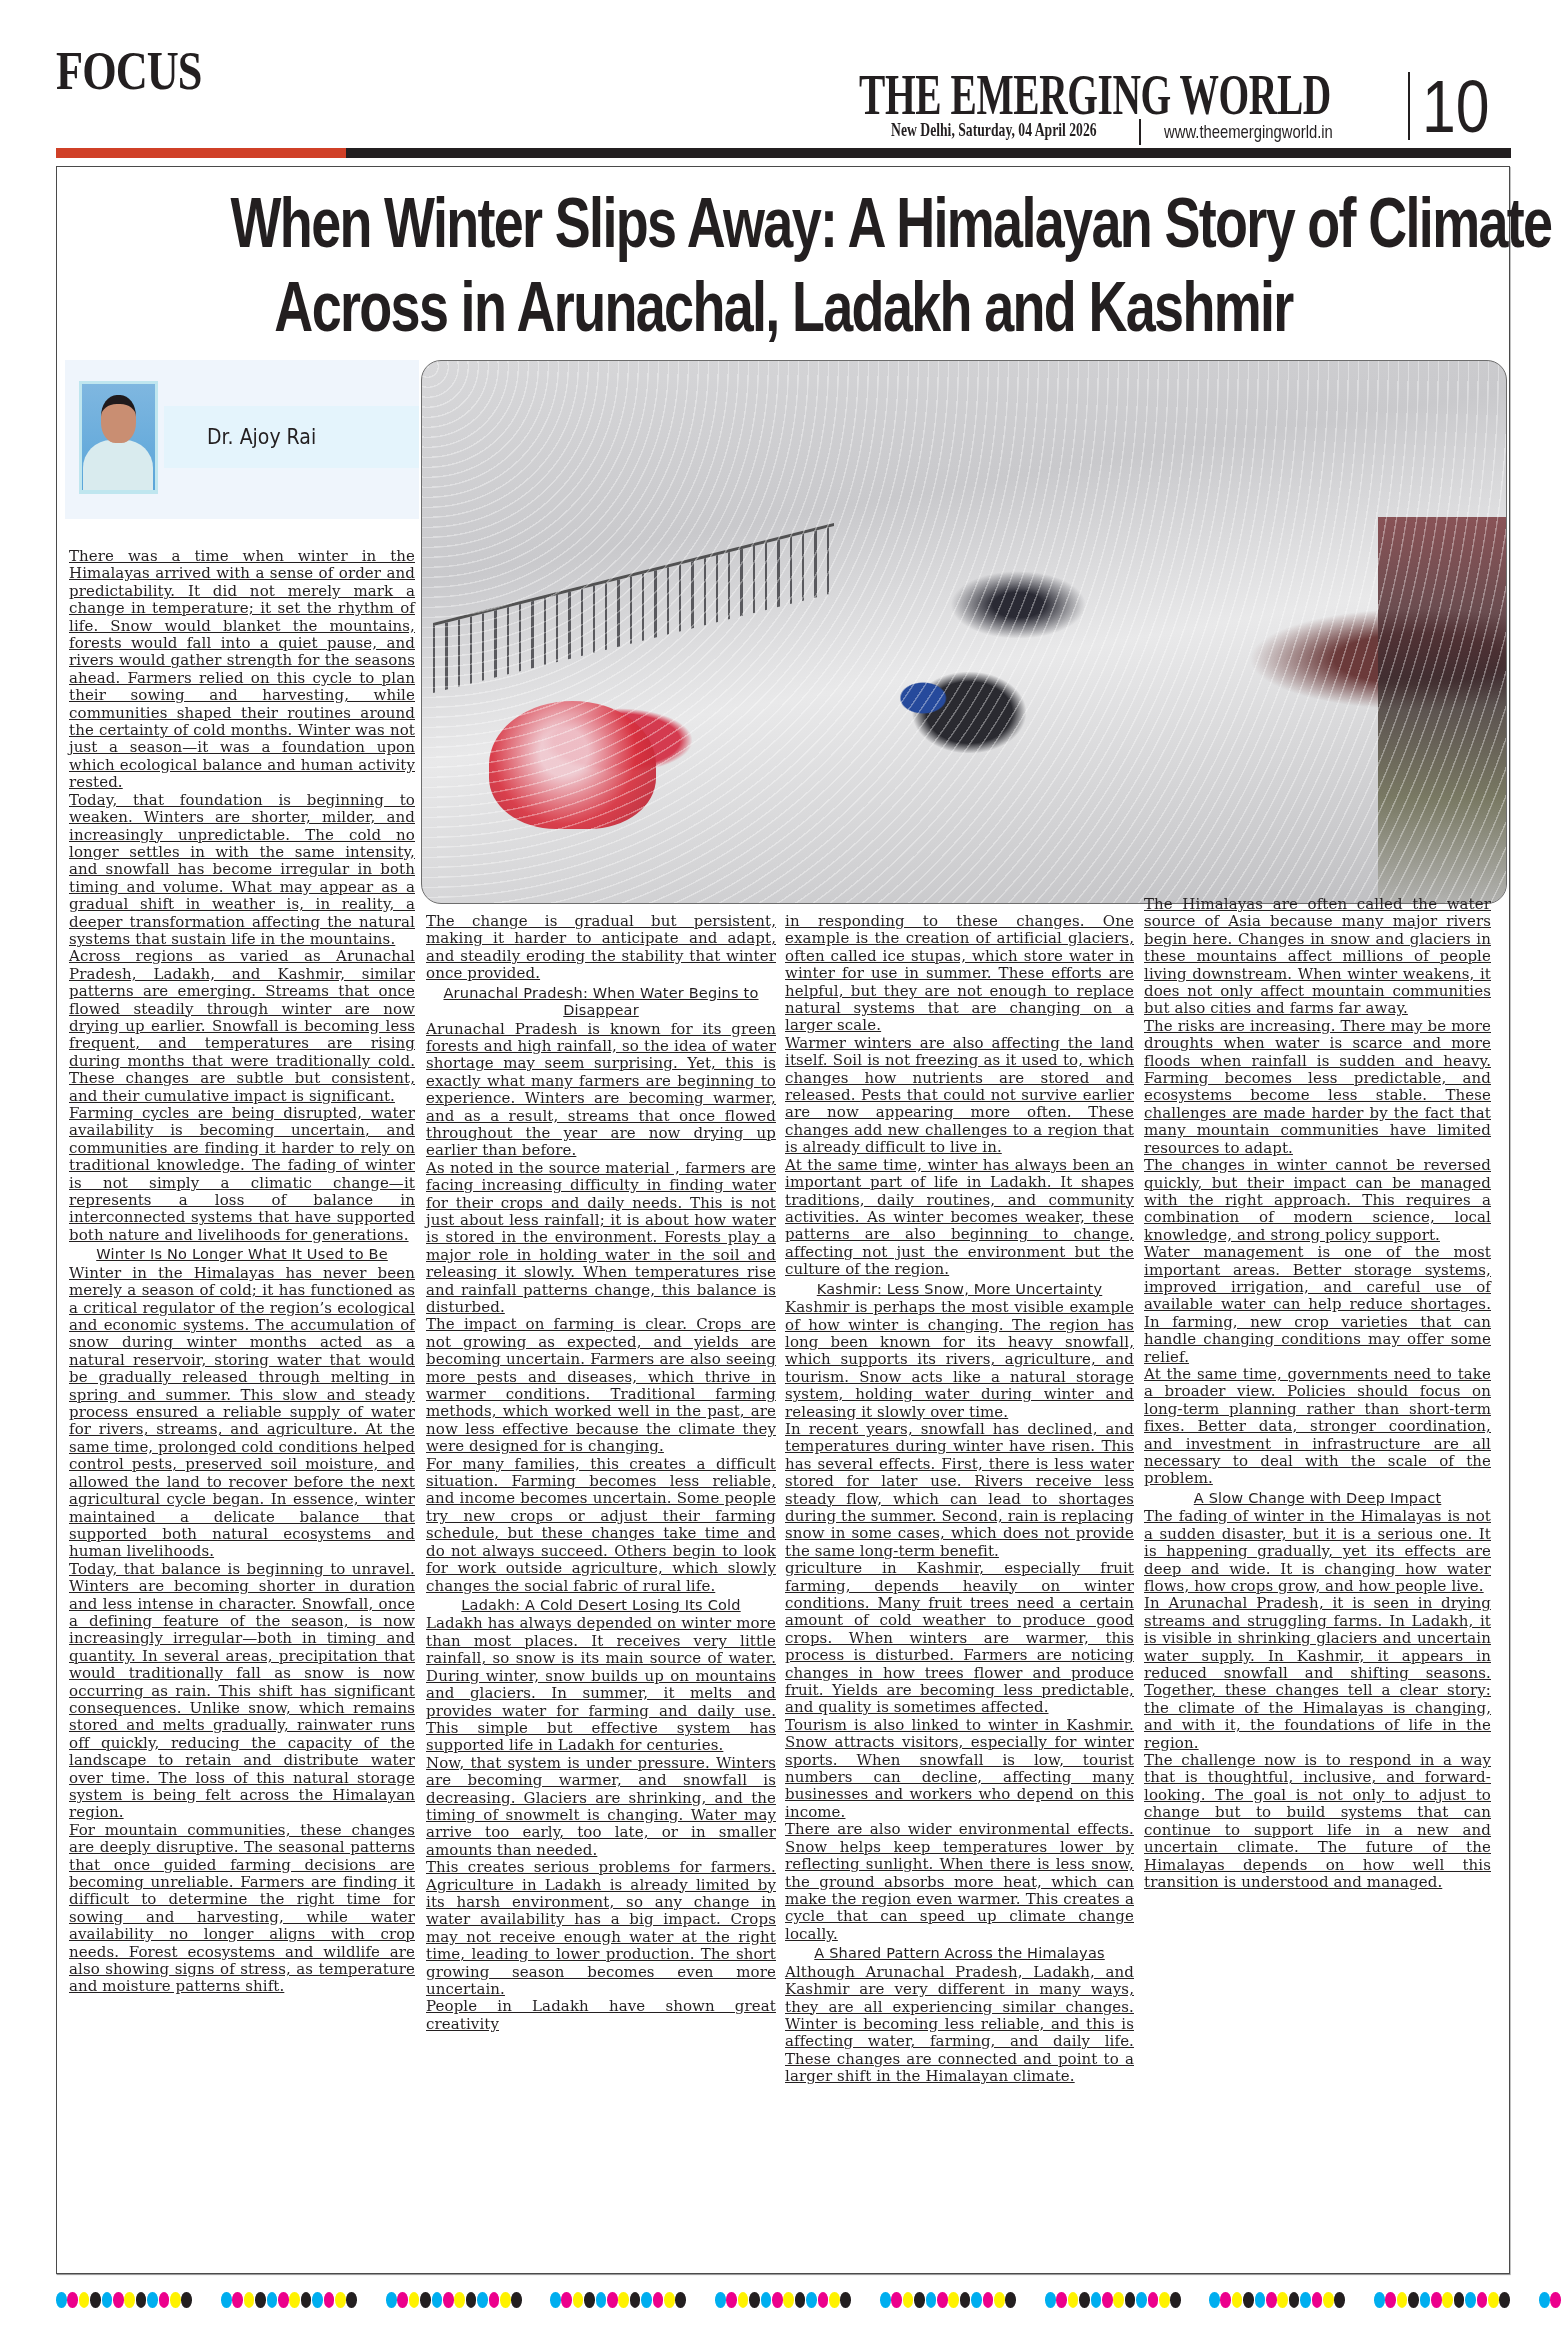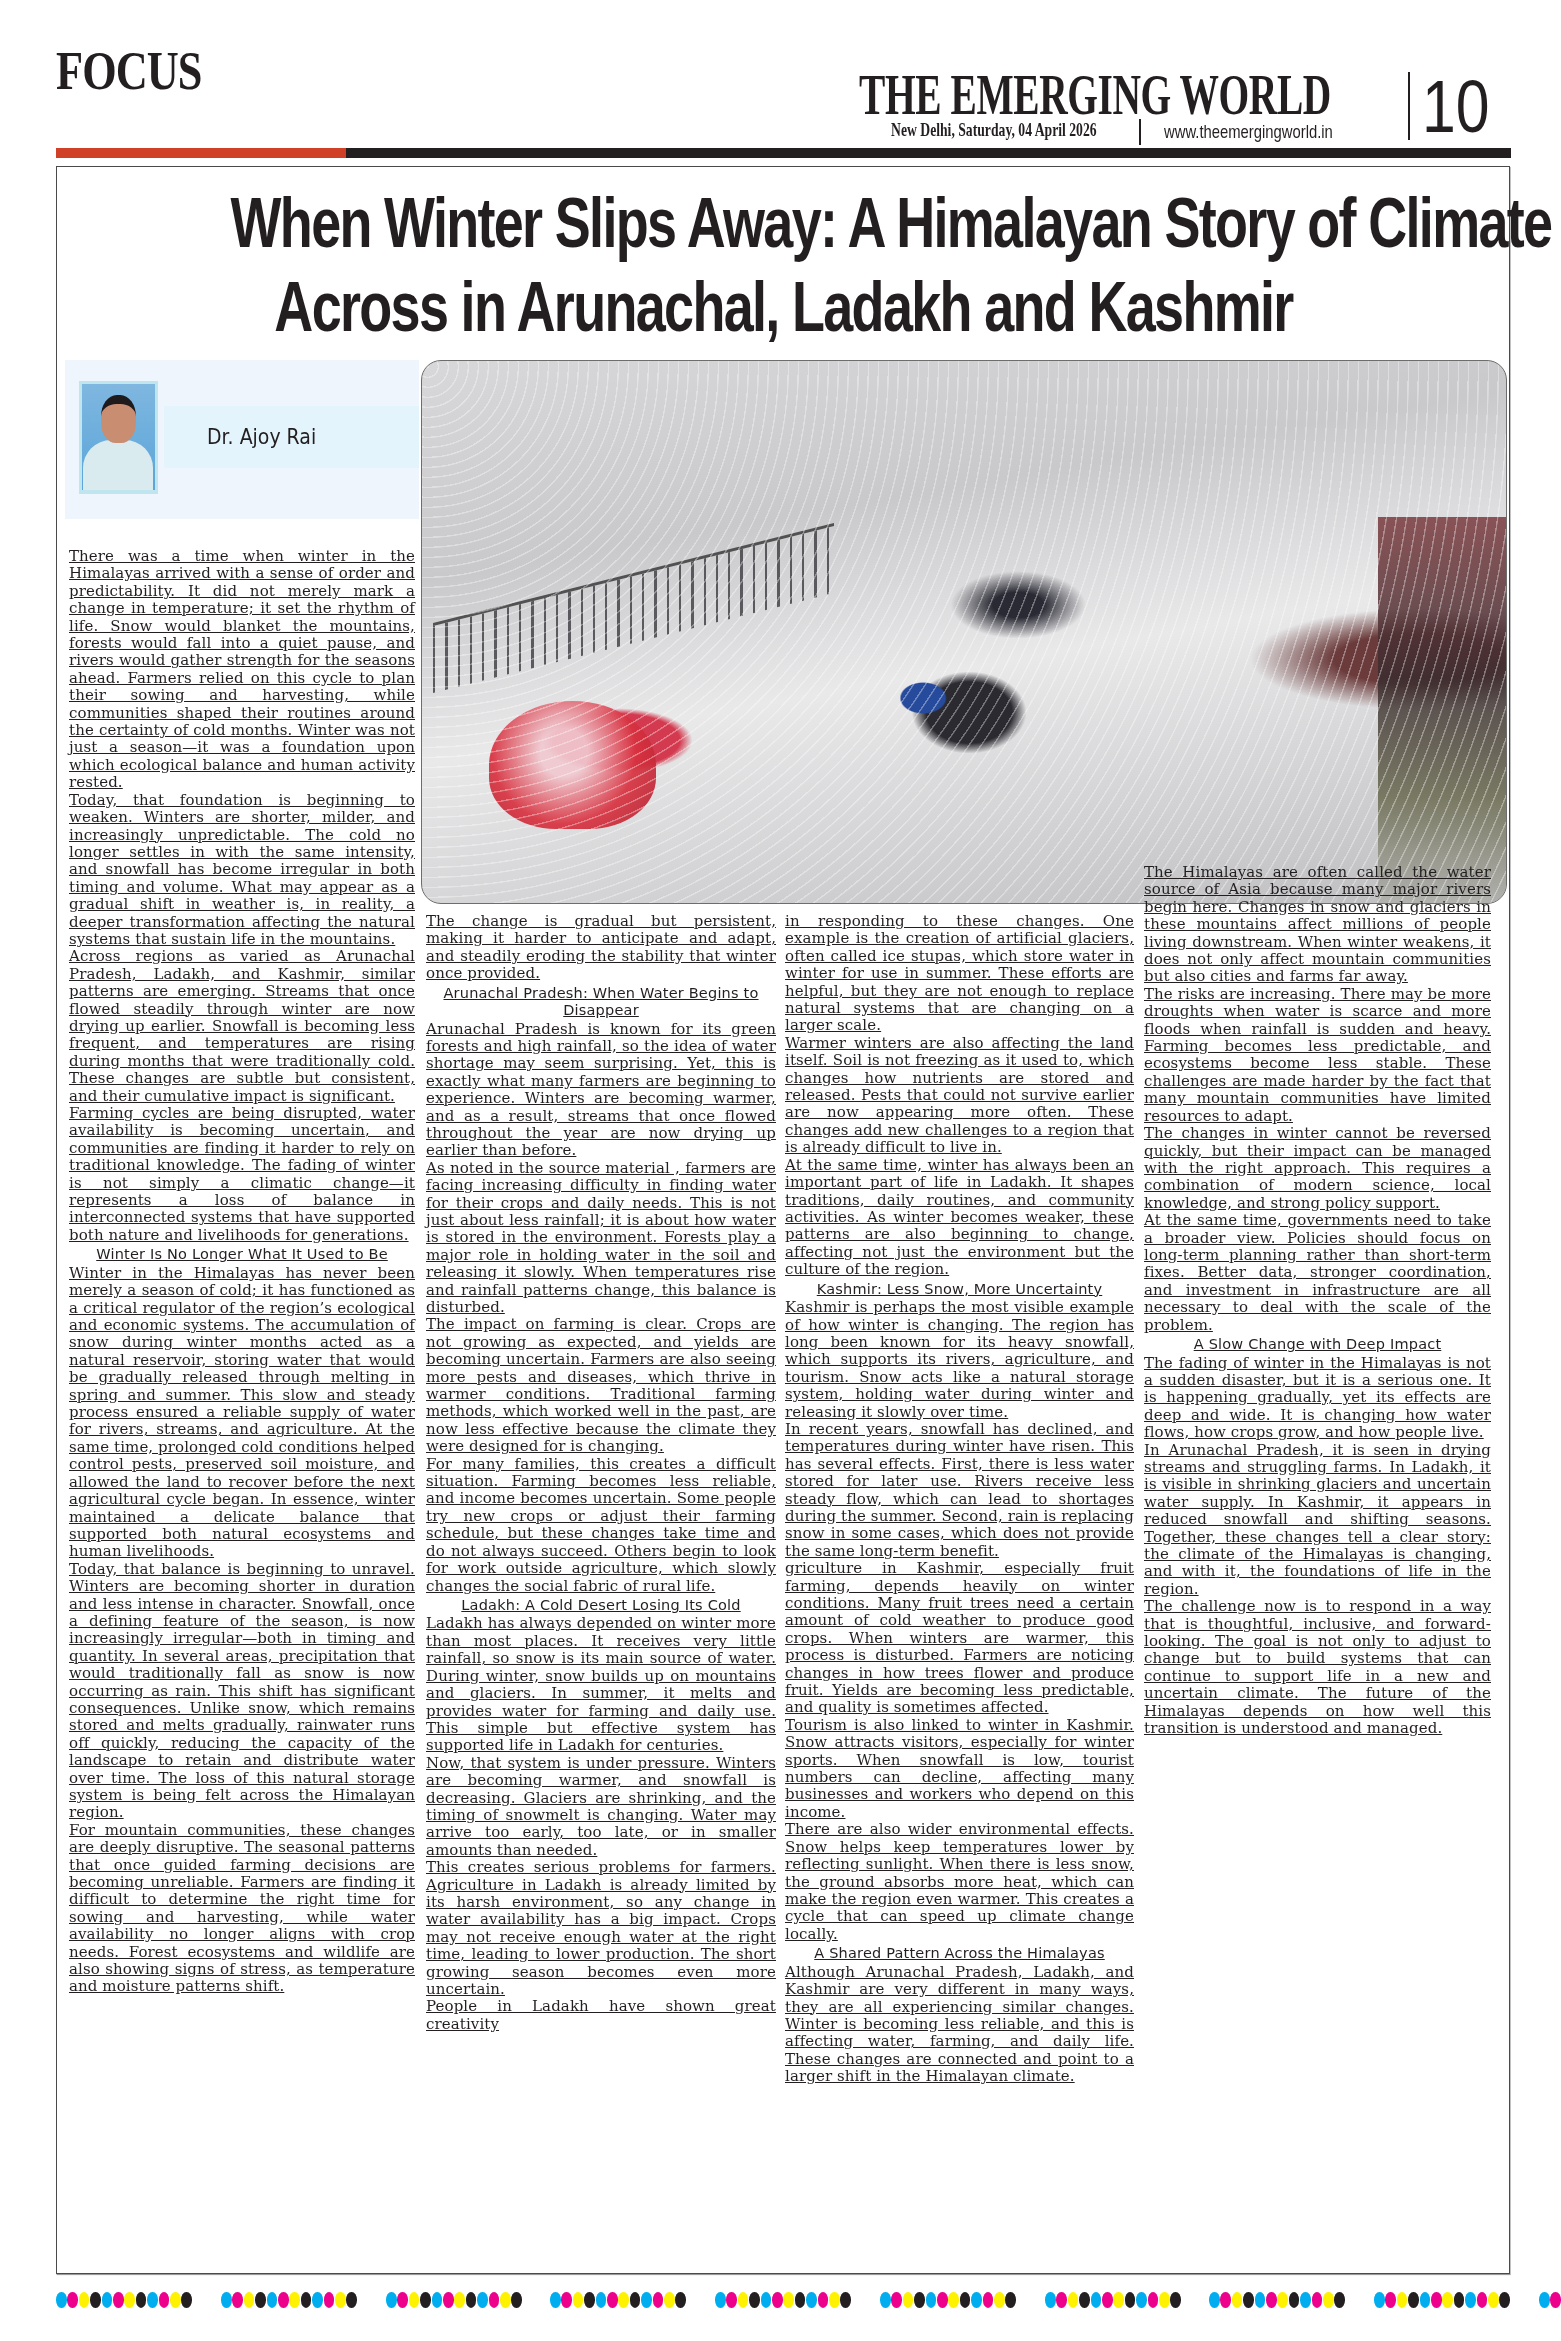--- a/index.html
+++ b/index.html
@@ -46,21 +46,21 @@
   .photo-shop { position:absolute; right:0; top:156px; width:128px; height:401px; background:linear-gradient(180deg,#7a3a3e,#3a2c2f 40%, #6a6a50 70%, #b9b9b9); opacity:.85; }
   .photo-snow { position:absolute; inset:0; background:repeating-radial-gradient(circle at 5.6px 5.6px, rgba(255,255,255,.35) 0 1.1px, transparent 1.7px 10px); }
 
   
   .col { font-family:"DejaVu Serif", serif; font-size:15px; line-height:17.4px; text-align:justify; color:#231f20; letter-spacing:0.1px;text-decoration:underline; }
   .col p { margin:0; text-align:justify; hyphens:auto; }
   .col h3 { margin:2.2px 0 1.1px 0; font-family:"DejaVu Sans", sans-serif; font-weight:normal; font-size:14.5px; line-height:17.3px; text-align:center; letter-spacing:0.2px; }
   .col1 { left:69px; top:548px; width:346px; }
   .col2 { left:426px; top:913px; width:350px; }
   .col3 { left:785px; top:913px; width:349px; }
-  .col4 { left:1144px; top:864px; width:347px; }
+  .col4 { left:1144px; top:896px; width:347px; }
   .col4 .author-note { margin-top:31px; font-family:"DejaVu Serif", serif; font-weight:bold; font-size:13.4px; line-height:14.5px; text-align:justify; padding-bottom:3.3px; border-bottom:1.7px solid #777; }
 
   
   .dots-row { left:56px; top:2292px; width:1461px; height:15.6px; }
   .dot-group { position:absolute; top:0; height:15.6px; display:flex; gap:0.8px; }
   .dot { width:10.6px; height:15.6px; border-radius:50%; }
 </style>
 </head>
 <body>
 
@@ -133,20 +133,21 @@
     <p lang="en">griculture in Kashmir, especially fruit farming, depends heavily on winter conditions. Many fruit trees need a certain amount of cold weather to produce good crops. When winters are warmer, this process is disturbed. Farmers are noticing changes in how trees flower and produce fruit. Yields are becoming less predictable, and quality is sometimes affected.</p>
     <p lang="en">Tourism is also linked to winter in Kashmir. Snow attracts visitors, especially for winter sports. When snowfall is low, tourist numbers can decline, affecting many businesses and workers who depend on this income.</p>
     <p lang="en">There are also wider environmental effects. Snow helps keep temperatures lower by reflecting sunlight. When there is less snow, the ground absorbs more heat, which can make the region even warmer. This creates a cycle that can speed up climate change locally.</p>
     <h3 lang="en">A Shared Pattern Across the Himalayas</h3>
     <p lang="en">Although Arunachal Pradesh, Ladakh, and Kashmir are very different in many ways, they are all experiencing similar changes. Winter is becoming less reliable, and this is affecting water, farming, and daily life. These changes are connected and point to a larger shift in the Himalayan climate.</p>
   </div>
 <div class="abs col col4">
     <p lang="en">The Himalayas are often called the water source of Asia because many major rivers begin here. Changes in snow and glaciers in these mountains affect millions of people living downstream. When winter weakens, it does not only affect mountain communities but also cities and farms far away.</p>
     <p lang="en">The risks are increasing. There may be more droughts when water is scarce and more floods when rainfall is sudden and heavy. Farming becomes less predictable, and ecosystems become less stable. These challenges are made harder by the fact that many mountain communities have limited resources to adapt.</p>
     <p lang="en">The changes in winter cannot be reversed quickly, but their impact can be managed with the right approach. This requires a combination of modern science, local knowledge, and strong policy support.</p>
+    <p lang="en">Water management is one of the most important areas. Better storage systems, improved irrigation, and careful use of available water can help reduce shortages. In farming, new crop varieties that can handle changing conditions may offer some relief.</p>
     <p lang="en">At the same time, governments need to take a broader view. Policies should focus on long-term planning rather than short-term fixes. Better data, stronger coordination, and investment in infrastructure are all necessary to deal with the scale of the problem.</p>
     <h3 lang="en">A Slow Change with Deep Impact</h3>
     <p lang="en">The fading of winter in the Himalayas is not a sudden disaster, but it is a serious one. It is happening gradually, yet its effects are deep and wide. It is changing how water flows, how crops grow, and how people live.</p>
     <p lang="en">In Arunachal Pradesh, it is seen in drying streams and struggling farms. In Ladakh, it is visible in shrinking glaciers and uncertain water supply. In Kashmir, it appears in reduced snowfall and shifting seasons. Together, these changes tell a clear story: the climate of the Himalayas is changing, and with it, the foundations of life in the region.</p>
     <p lang="en">The challenge now is to respond in a way that is thoughtful, inclusive, and forward-looking. The goal is not only to adjust to change but to build systems that can continue to support life in a new and uncertain climate. The future of the Himalayas depends on how well this transition is understood and managed.</p>
   </div>
 
 <div class="abs dots-row" id="dots-row">
     <div class="dot-group" style="left: 0px;">
       <span class="dot" style="background: rgb(0, 174, 239);"></span>

